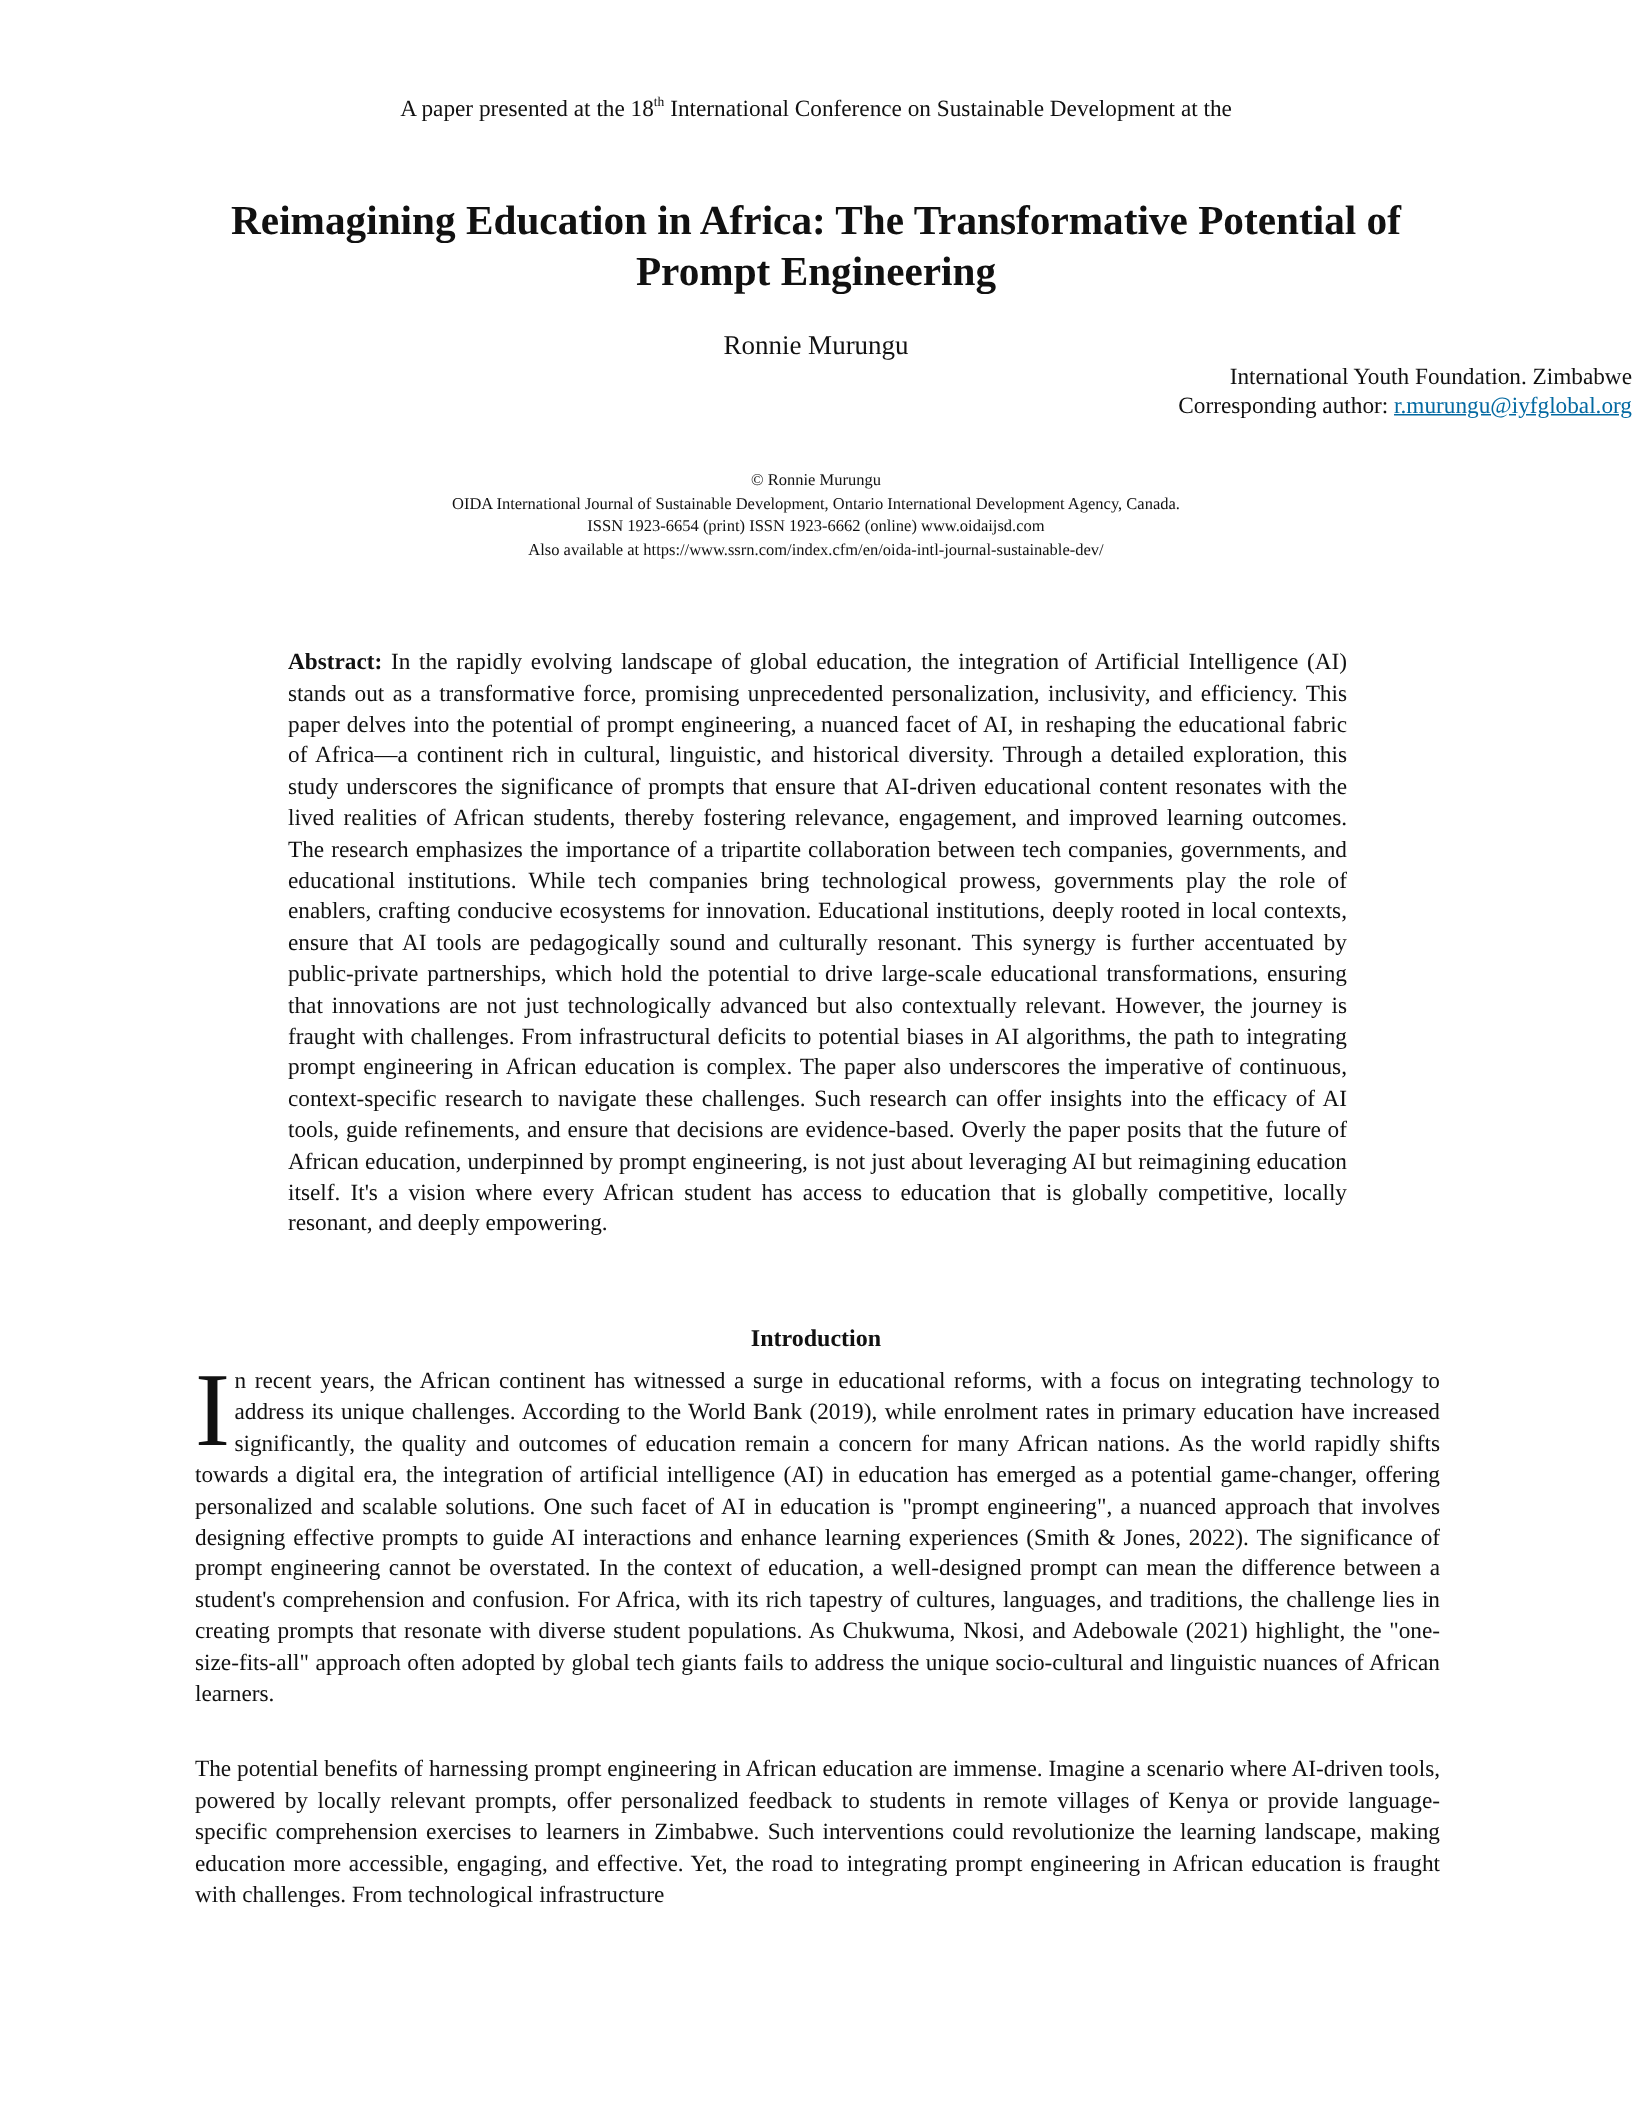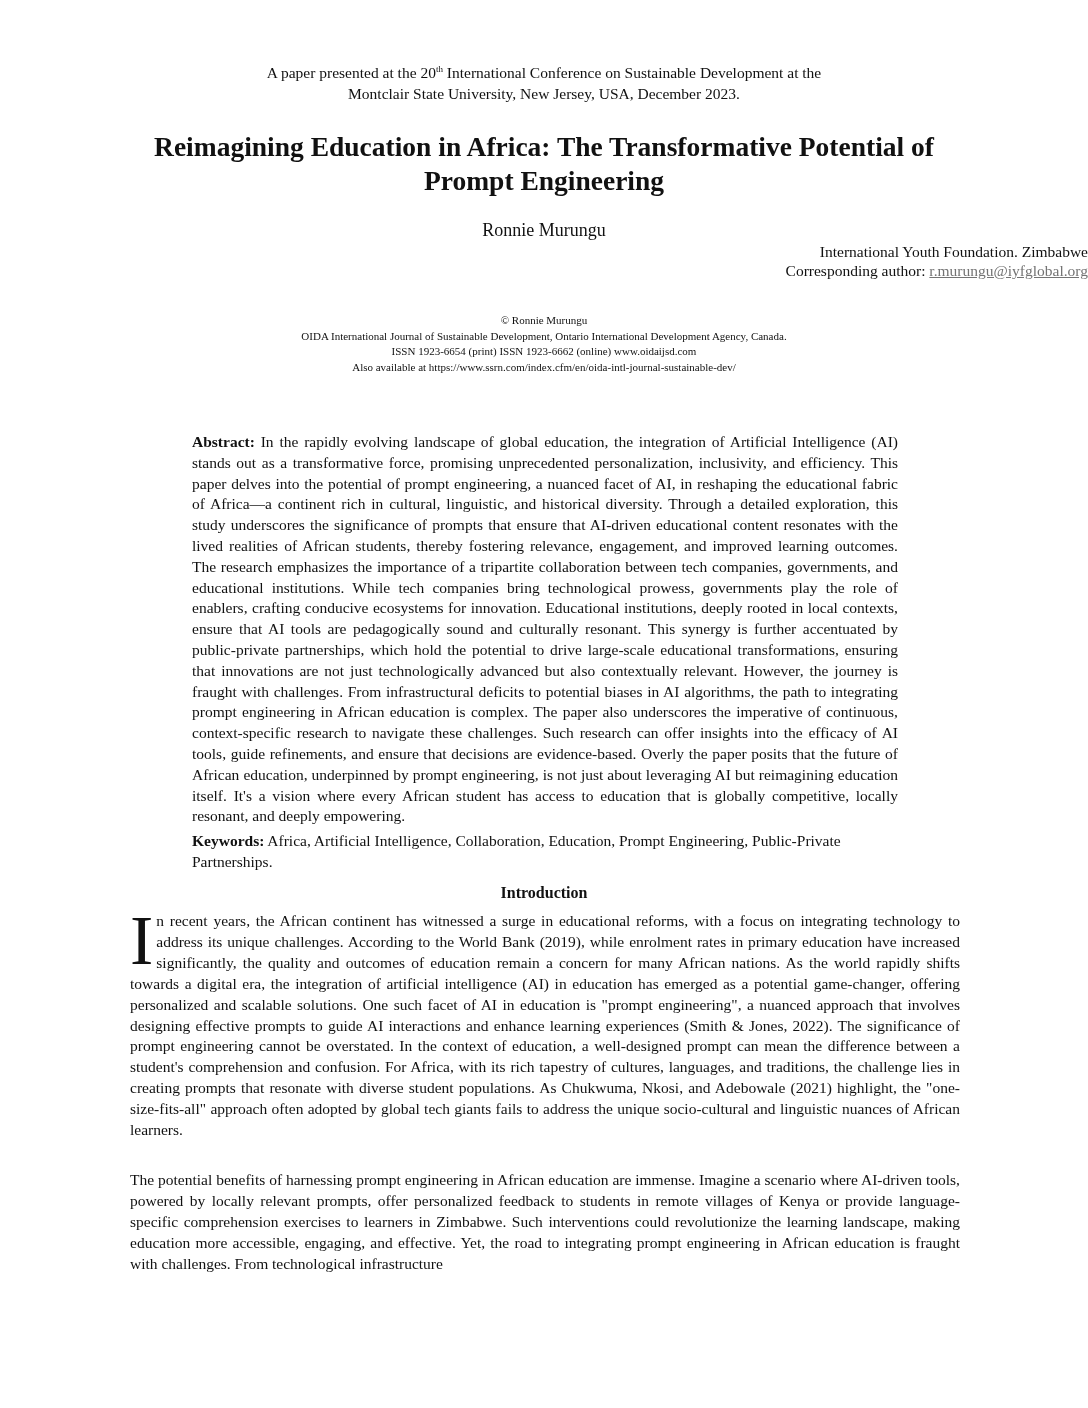--- a/index.html
+++ b/index.html
@@ -4,38 +4,37 @@
 <style>
   html, body { margin: 0; padding: 0; background: #ffffff; }
   body { width: 1088px; height: 1408px; position: relative; overflow: hidden; color: #111; font-family: "Liberation Serif", "DejaVu Serif", serif; }
   .page { position: absolute; left: 0; top: 0; width: 1088px; height: 1408px; }
   .center { text-align: center; }
   .conf { position: absolute; left: 0; width: 1088px; top: 62px; font-size: 15.5px; line-height: 21px; }
   .conf sup { font-size: 9px; vertical-align: super; line-height: 0; text-align: right; }
   .title { position: absolute; left: 100px; width: 888px; top: 130px; font-size: 27.5px; font-weight: bold; line-height: 34px; }
   .author { position: absolute; left: 0; width: 1088px; top: 219px; font-size: 18px; font-weight: normal; line-height: 22px; }
   .affil { position: absolute; left: 0; width: 1088px; top: 242px; font-size: 15.5px; line-height: 19px; text-align: right; }
-  .affil a { color: #737373; }
+  .affil a { color: #0369a1; }
   .copy { position: absolute; left: 0; width: 1088px; top: 297px; font-size: 11px; line-height: 15.5px; margin-top: 16px; }
   .abstract { position: absolute; left: 192px; width: 706px; top: 384px; font-size: 15.5px; line-height: 20.8px; text-align: justify; margin-top: 48px; }
   .keywords { position: absolute; left: 192px; width: 706px; top: 831px; font-size: 15.5px; line-height: 20.8px; }
   .intro-h { position: absolute; left: 0; width: 1088px; top: 883px; font-size: 16px; font-weight: bold; line-height: 20px; }
   .body1 { position: absolute; left: 130px; width: 830px; top: 911px; font-size: 15.5px; line-height: 20.9px; text-align: justify; }
   .dropcap { float: left; font-size: 70px; line-height: 56px; height: 60px; margin: 2px 3px 0 0; font-weight: normal; }
   .body2 { position: absolute; left: 130px; width: 830px; top: 1170px; font-size: 15.5px; line-height: 20.9px; text-align: justify; }
   b.lbl { font-weight: bold; }
 </style>
 </head>
 <body>
 
 <div class="page">
 
   <div class="conf center">
-    <span><span>A paper presented at the 20</span><sup>th</sup><span> International Conference on Sustainable Development at the</span></span><br>
-    <span>Montclair State University, New Jersey, USA, December 2023.</span>
+    <span><span>A paper presented at the 18</span><sup>th</sup><span> International Conference on Sustainable Development at the</span></span><br>
   </div>
 
   <div class="title center">
     <span>Reimagining Education in Africa: The Transformative Potential of</span><br>
     <span>Prompt Engineering</span>
   </div>
 
   <div class="author center">Ronnie Murungu</div>
 
   <div class="affil center">
@@ -47,23 +46,20 @@
     <span>© Ronnie Murungu</span><br>
     <span>OIDA International Journal of Sustainable Development, Ontario International Development Agency, Canada.</span><br>
     <span>ISSN 1923-6654 (print) ISSN 1923-6662 (online) www.oidaijsd.com</span><br>
     <span>Also available at https://www.ssrn.com/index.cfm/en/oida-intl-journal-sustainable-dev/</span>
   </div>
 
   <div class="abstract">
     <b class="lbl">Abstract:</b><span> In the rapidly evolving landscape of global education, the integration of Artificial Intelligence (AI) stands out as a transformative force, promising unprecedented personalization, inclusivity, and efficiency. This paper delves into the potential of prompt engineering, a nuanced facet of AI, in reshaping the educational fabric of Africa—a continent rich in cultural, linguistic, and historical diversity. Through a detailed exploration, this study underscores the significance of prompts that ensure that AI-driven educational content resonates with the lived realities of African students, thereby fostering relevance, engagement, and improved learning outcomes. The research emphasizes the importance of a tripartite collaboration between tech companies, governments, and educational institutions. While tech companies bring technological prowess, governments play the role of enablers, crafting conducive ecosystems for innovation. Educational institutions, deeply rooted in local contexts, ensure that AI tools are pedagogically sound and culturally resonant. This synergy is further accentuated by public-private partnerships, which hold the potential to drive large-scale educational transformations, ensuring that innovations are not just technologically advanced but also contextually relevant. However, the journey is fraught with challenges. From infrastructural deficits to potential biases in AI algorithms, the path to integrating prompt engineering in African education is complex. The paper also underscores the imperative of continuous, context-specific research to navigate these challenges. Such research can offer insights into the efficacy of AI tools, guide refinements, and ensure that decisions are evidence-based. Overly the paper posits that the future of African education, underpinned by prompt engineering, is not just about leveraging AI but reimagining education itself. It's a vision where every African student has access to education that is globally competitive, locally resonant, and deeply empowering.</span>
   </div>
 
-  <div class="keywords">
-    <b class="lbl">Keywords:</b><span> Africa, Artificial Intelligence, Collaboration, Education, Prompt Engineering, Public-Private Partnerships.</span>
-  </div>
 
   <div class="intro-h center">Introduction</div>
 
   <div class="body1">
     <span class="dropcap">I</span><span>n recent years, the African continent has witnessed a surge in educational reforms, with a focus on integrating technology to address its unique challenges. According to the World Bank (2019), while enrolment rates in primary education have increased significantly, the quality and outcomes of education remain a concern for many African nations. As the world rapidly shifts towards a digital era, the integration of artificial intelligence (AI) in education has emerged as a potential game-changer, offering personalized and scalable solutions. One such facet of AI in education is "prompt engineering", a nuanced approach that involves designing effective prompts to guide AI interactions and enhance learning experiences (Smith &amp; Jones, 2022). The significance of prompt engineering cannot be overstated. In the context of education, a well-designed prompt can mean the difference between a student's comprehension and confusion. For Africa, with its rich tapestry of cultures, languages, and traditions, the challenge lies in creating prompts that resonate with diverse student populations. As Chukwuma, Nkosi, and Adebowale (2021) highlight, the "one-size-fits-all" approach often adopted by global tech giants fails to address the unique socio-cultural and linguistic nuances of African learners.</span>
   </div>
 
   <div class="body2">The potential benefits of harnessing prompt engineering in African education are immense. Imagine a scenario where AI-driven tools, powered by locally relevant prompts, offer personalized feedback to students in remote villages of Kenya or provide language-specific comprehension exercises to learners in Zimbabwe. Such interventions could revolutionize the learning landscape, making education more accessible, engaging, and effective. Yet, the road to integrating prompt engineering in African education is fraught with challenges. From technological infrastructure</div>
 
 </div>

